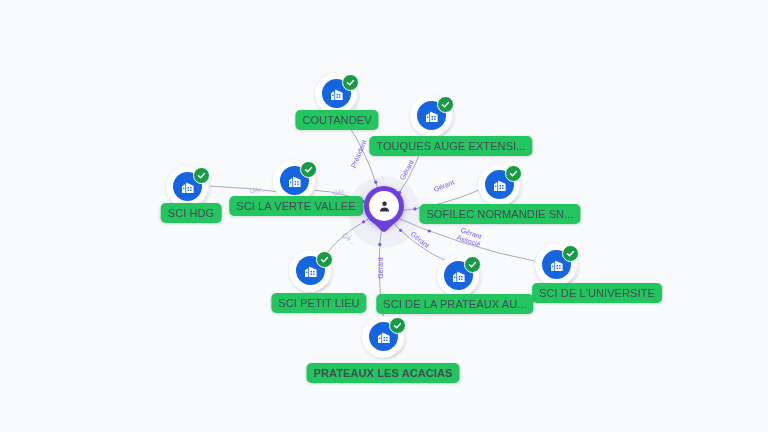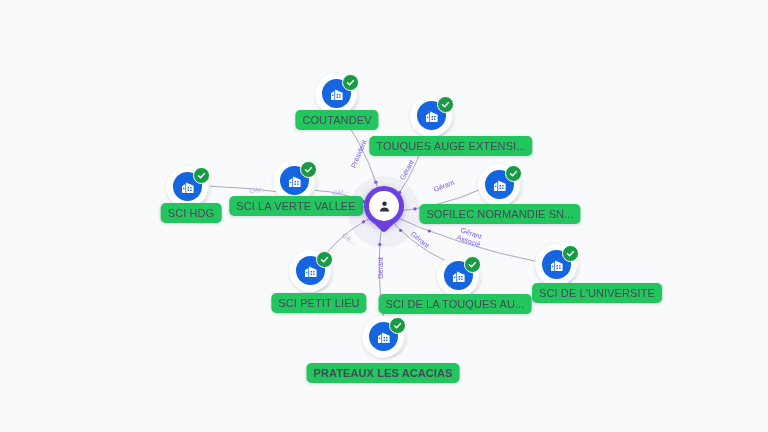--- a/index.html
+++ b/index.html
@@ -343,21 +343,21 @@
             <rect x="15.2" y="15.8" width="2.1" height="2.1" fill="#1565e0"></rect>
             <rect x="4.6" y="13" width="2" height="2" fill="#1565e0"></rect>
           </svg>
         </div>
         <div class="verified-badge">
           <svg width="9" height="9" viewBox="0 0 24 24" fill="none" stroke="#ffffff" stroke-width="3.6" stroke-linecap="round" stroke-linejoin="round">
             <path d="M4 12.5l5.5 5.5L20 6.5"></path>
           </svg>
         </div>
       </div>
-      <div class="node-label" style="left: 455px; top: 294px;">SCI DE LA TOUQUES AU...</div>
+      <div class="node-label" style="left: 455px; top: 294px;">SCI DE LA PRATEAUX AU...</div>
       <div class="company-node" style="left: 311px; top: 272px;">
         <div class="stack-card c3"></div>
         <div class="stack-card c2"></div>
         <div class="stack-card c1"></div>
         <div class="disc">
           <svg width="16" height="16" viewBox="0 0 24 24" fill="#ffffff">
             <path d="M3 21V11l5-3.4V21z"></path>
             <path d="M9.2 21V5.2L20.4 10V21z"></path>
             <rect x="11.4" y="12" width="2.1" height="2.1" fill="#1565e0"></rect>
             <rect x="15.2" y="12" width="2.1" height="2.1" fill="#1565e0"></rect>

